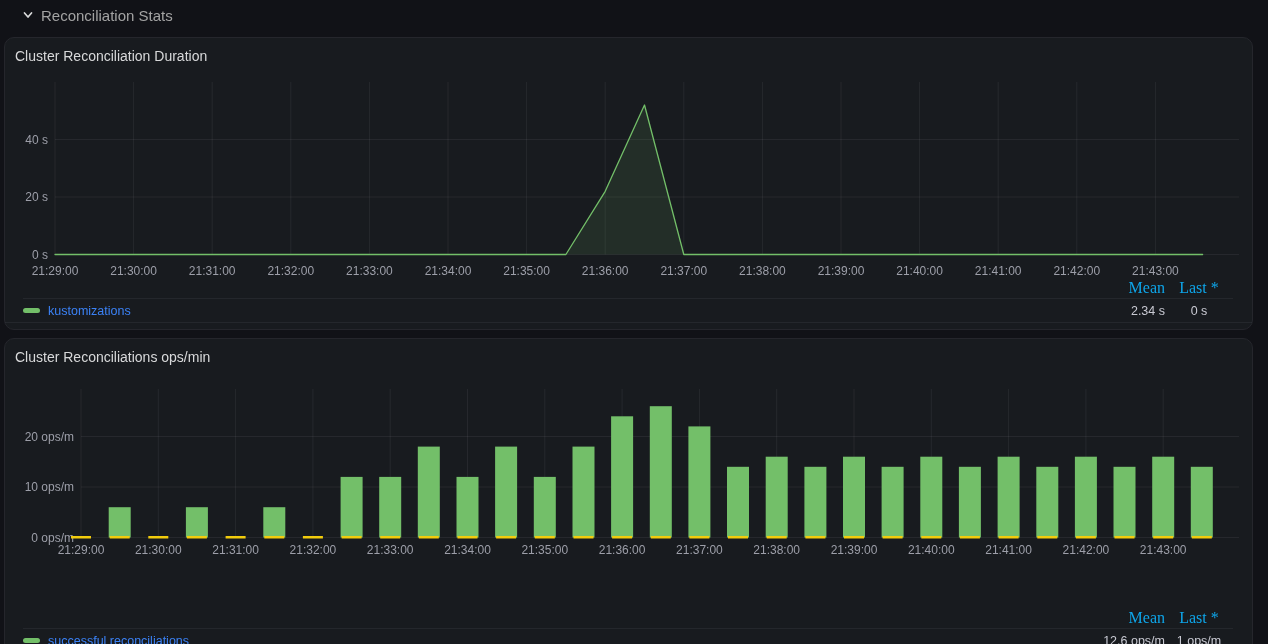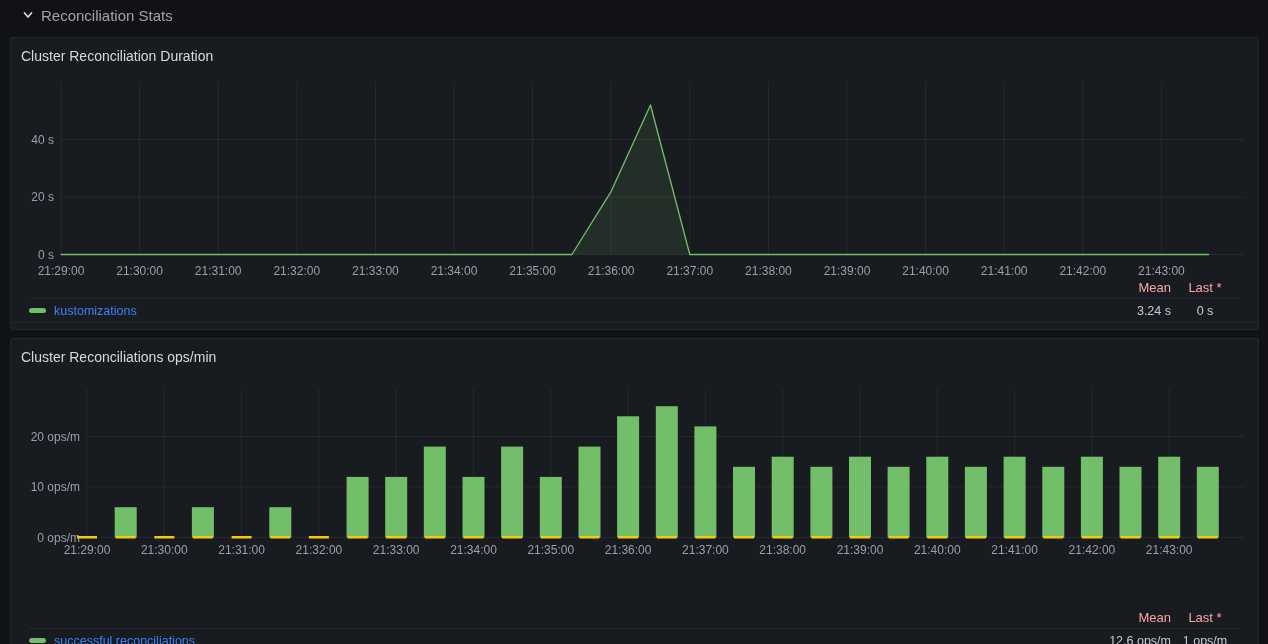--- a/index.html
+++ b/index.html
@@ -10,42 +10,42 @@
     font-family:"Liberation Sans", "DejaVu Sans", sans-serif;
     color:#ccccdc;
   }
   .row-header {
     position:absolute; top:3px; left:22px; height:24px;
     display:flex; align-items:center; gap:7px;
     background:none; border:none; padding:0; cursor:pointer;
     color:#a3a3a3; font-family:inherit; font-size:15px; font-weight:500;
   }
   .panel {
-    position:absolute; left:10px; width:1249px;
-    background:#181b1f; border:1px solid #25262c; border-radius:2px;
+    position:absolute; left:4px; width:1249px;
+    background:#181b1f; border:1px solid #25262c; border-radius:10px;
   }
   #panel-duration { top:37px; height:293px; }
   #panel-ops      { top:338px; height:346px; }
   .panel-title {
     margin:0; padding:10px 0 0 10px;
     font-size:14px; font-weight:500; color:#d8d9da; cursor:pointer;
     display:inline-block;
   }
   .chart-svg { position:absolute; left:0; top:36px; display:block; }
   .legend {
     position:absolute; left:0; right:0; bottom:6px;
     padding:0 19px 0 18px;
     font-size:12.5px; color:#c8c9d2;
     border-bottom:1px solid rgba(204,204,220,0.07);
   }
   .legend-header { display:flex; align-items:center; height:21px; }
   .legend-header .spacer { flex:1; }
   .legend-header button {
     background:none; border:none; padding:0; cursor:pointer;
-    font-family:Liberation Sans, sans-serif; font-size:13px; font-weight:400; color:#fca5a5;
+    font-family:Liberation Serif, serif; font-size:16px; font-weight:400; color:#0ea5e9;
   }
   .legend-row {
     display:flex; align-items:center; height:24px;
     border-top:1px solid rgba(204,204,220,0.07); cursor:pointer;
   }
   .dash { width:17px; height:5px; border-radius:2.5px; margin-right:8px; flex:none; }
   .legend-label { flex:1; text-align:left; color:#3b82f6; }
   .col-mean { width:120px; text-align:right; }
   .col-last { width:68px;  text-align:center; }
   svg text { font-family:"Liberation Sans", "DejaVu Sans", sans-serif; }
@@ -104,21 +104,21 @@
     </svg>
   <div class="legend">
     <div class="legend-header">
       <span class="spacer"></span>
       <button class="col-mean">Mean</button>
       <button class="col-last">Last *</button>
     </div>
     <div class="legend-row">
       <span class="dash" style="background: rgb(115, 191, 105);"></span>
       <span class="legend-label">kustomizations</span>
-      <span class="col-mean">3.24 s</span>
+      <span class="col-mean">2.34 s</span>
       <span class="col-last">0 s</span>
     </div>
   </div>
 </section>
 
 <section class="panel" id="panel-ops">
   <h2 class="panel-title">Cluster Reconciliations ops/min</h2>
   <svg class="chart-svg" id="chart-ops" width="1247" height="185" style="top:36px">
       <line x1="76" x2="1234" y1="162.5" y2="162.5" stroke="rgba(204,204,220,0.08)" stroke-width="1"></line>
       <text x="69" y="166.5" text-anchor="end" font-size="12" fill="#9d9fa9">0 ops/m</text>

